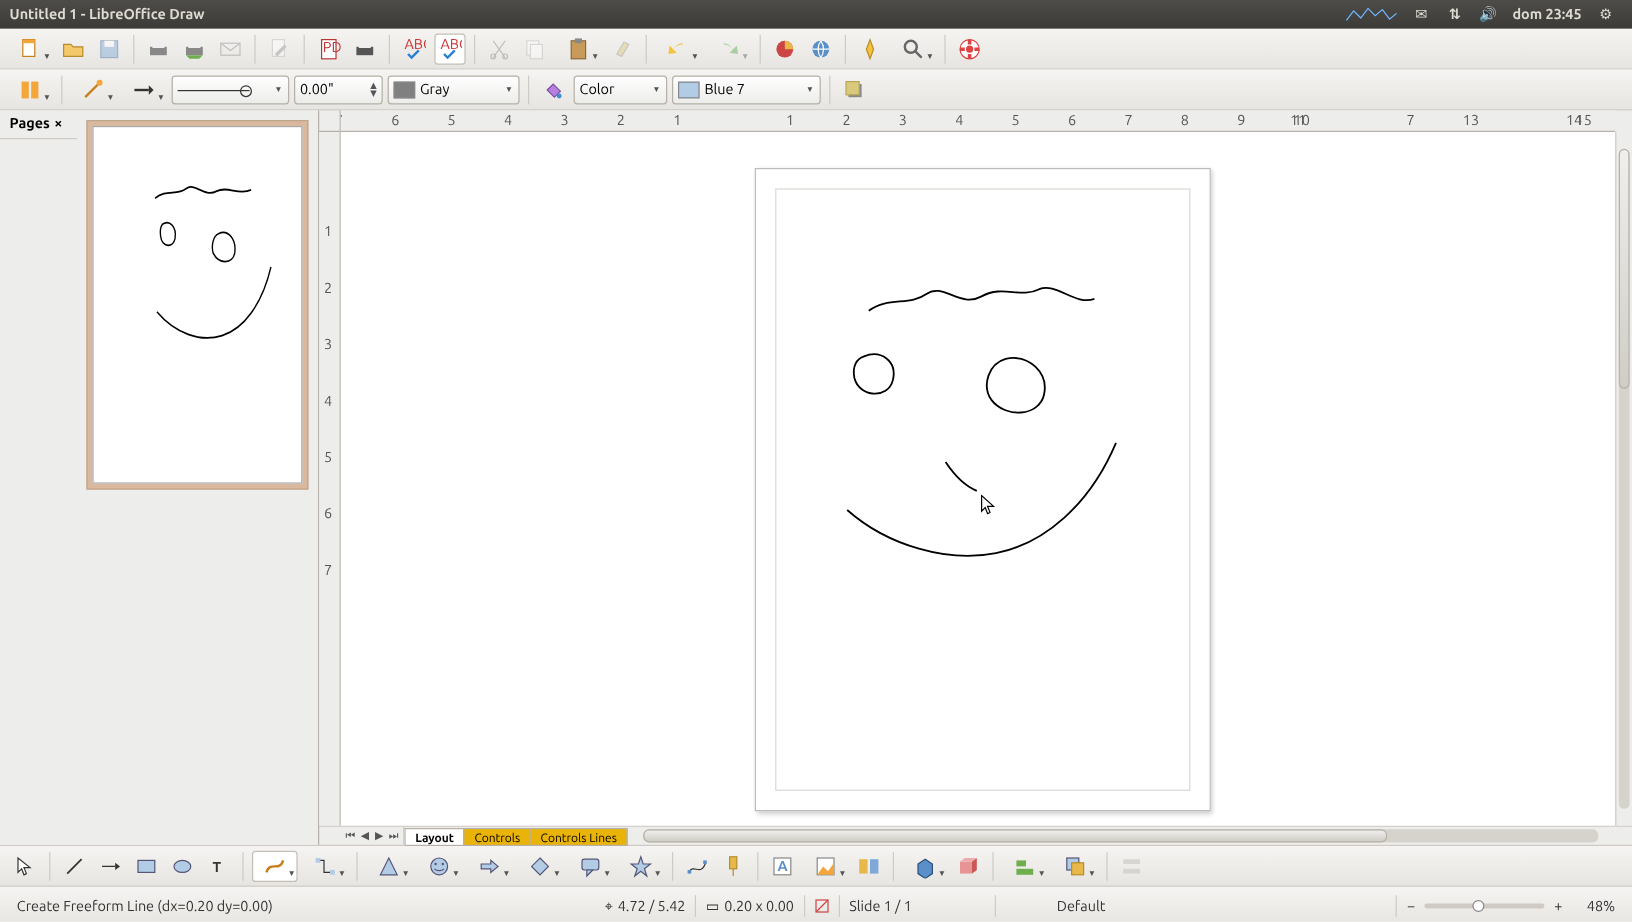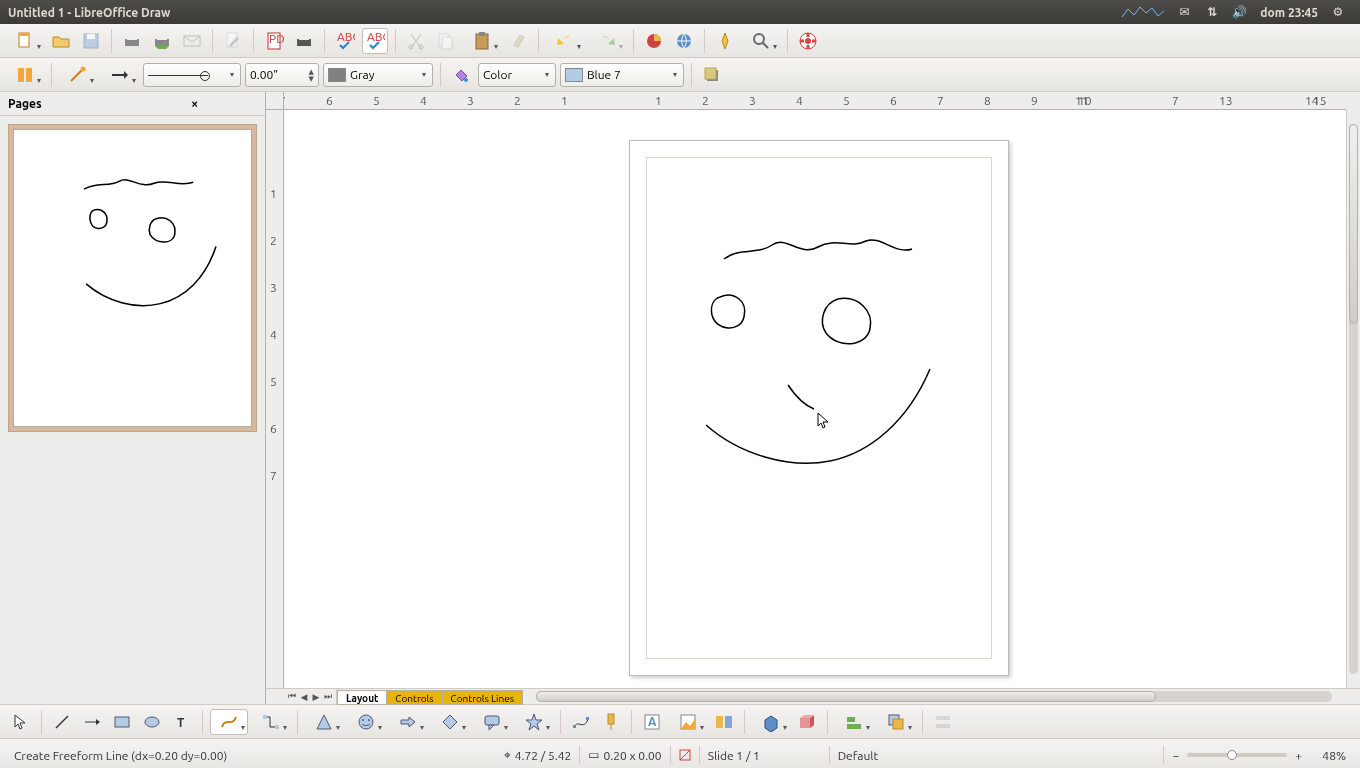--- a/index.html
+++ b/index.html
@@ -12,21 +12,21 @@
 .tbtn svg { width:20px; height:20px; }
 .tbtn.wdrop { width:38px; }
 .tbtn.wdrop::after { content:"▾"; font-size:8px; position:absolute; right:2px; bottom:2px; color:#555; }
 .sep { width:1px; height:24px; background:#cfcac3; margin:0 3px; }
 .combo { height:24px; border:1px solid #b5b1a8; border-radius:3px; background:linear-gradient(#fff,#ececea); display:flex; align-items:center; padding:0 4px; gap:4px; }
 .combo .swatch { width:18px; height:14px; border:1px solid #888; }
 .combo .dd { font-size:8px; color:#555; padding:0 2px; }
 .spin-btns { display:flex; flex-direction:column; margin-left:4px; }
 .spin-btns span { font-size:7px; line-height:7px; color:#555; }
 .content { display:flex; height:612px; }
-.pages-panel { width:266px; background:#ededeb; border-right:1px solid #b5b1a8; display:flex; flex-direction:column; }
+.pages-panel { width:266px; background:#ededeb; border-right:1px solid #b5b1a8; display:flex; flex-direction:row; }
 .pages-header { height:24px; display:flex; align-items:center; padding:0 8px; border-bottom:1px solid #cfcac3; }
 .pages-header span { font-weight:bold; flex:1; }
 .pages-close { cursor:pointer; width:14px; text-align:center; }
 .pages-body { flex:1; padding:8px; overflow:auto; }
 .thumb-wrap { background:#d9b89e; padding:4px; border:1px solid #bca68c; position:relative; }
 .thumb-num { position:absolute; top:2px; left:6px; color:#000; }
 .thumb { width:100%; height:298px; background:#fff; border:1px solid #aaa; position:relative; }
 .canvas-area { flex:1; display:flex; flex-direction:column; }
 .ruler-corner-row { display:flex; height:18px; }
 .ruler-corner { width:18px; border-right:1px solid #b5b1a8; border-bottom:1px solid #b5b1a8; }
@@ -50,21 +50,21 @@
 .sheet-tab.active { background:#fff; font-weight:bold; }
 .hscroll-track { flex:1; position:relative; margin:0 14px; }
 .hscroll-track .tr { position:absolute; inset:2px 0; background:#d6d3cd; border-radius:5px; }
 .hscroll-track .th { position:absolute; top:2px; bottom:2px; left:0; width:620px; background:linear-gradient(#f0efed,#d0cdc6); border:1px solid #b5b1a8; border-radius:5px; }
 .drawbar { height:34px; background:linear-gradient(#f5f4f2,#e6e5e1); border-top:1px solid #cfcac3; display:flex; align-items:center; padding:0 8px; gap:4px; }
 .statusbar { height:26px; background:linear-gradient(#f5f4f2,#e6e5e1); border-top:1px solid #cfcac3; display:flex; align-items:center; padding:16px 6px; font-size:11px; color:#333; }
 .status-cell { padding:0 8px; border-right:1px solid #cfcac3; height:18px; display:flex; align-items:center; gap:4px; }
 .status-cell.noborder { border-right:none; }
 .zoom-slider { width:100px; height:4px; background:#cfcac3; border-radius:2px; position:relative; margin:0 4px; }
 .zoom-slider .knob { width:10px; height:10px; background:#fff; border:1px solid #888; border-radius:50%; position:absolute; top:-3px; left:40px; }
-.flex1 { flex:1; }
+.flex1 { flex:1;margin-left:43px; }
 .icon-disabled { opacity:.45; }
 .cursor-arrow { position:absolute; width:14px; height:18px; z-index:5; }
 .lineprev { width:60px; height:0; border-top:1.5px solid #333; transform:translateY(1px); }
 .lineprev.end-circle::after{content:"";position:absolute;right:-2px;top:-5px;width:8px;height:8px;border:1.5px solid #333;border-radius:50%;background:transparent;}
 </style>
 </head>
 <body>
 
 <div class="titlebar">
   <span>Untitled 1 - LibreOffice Draw</span>

